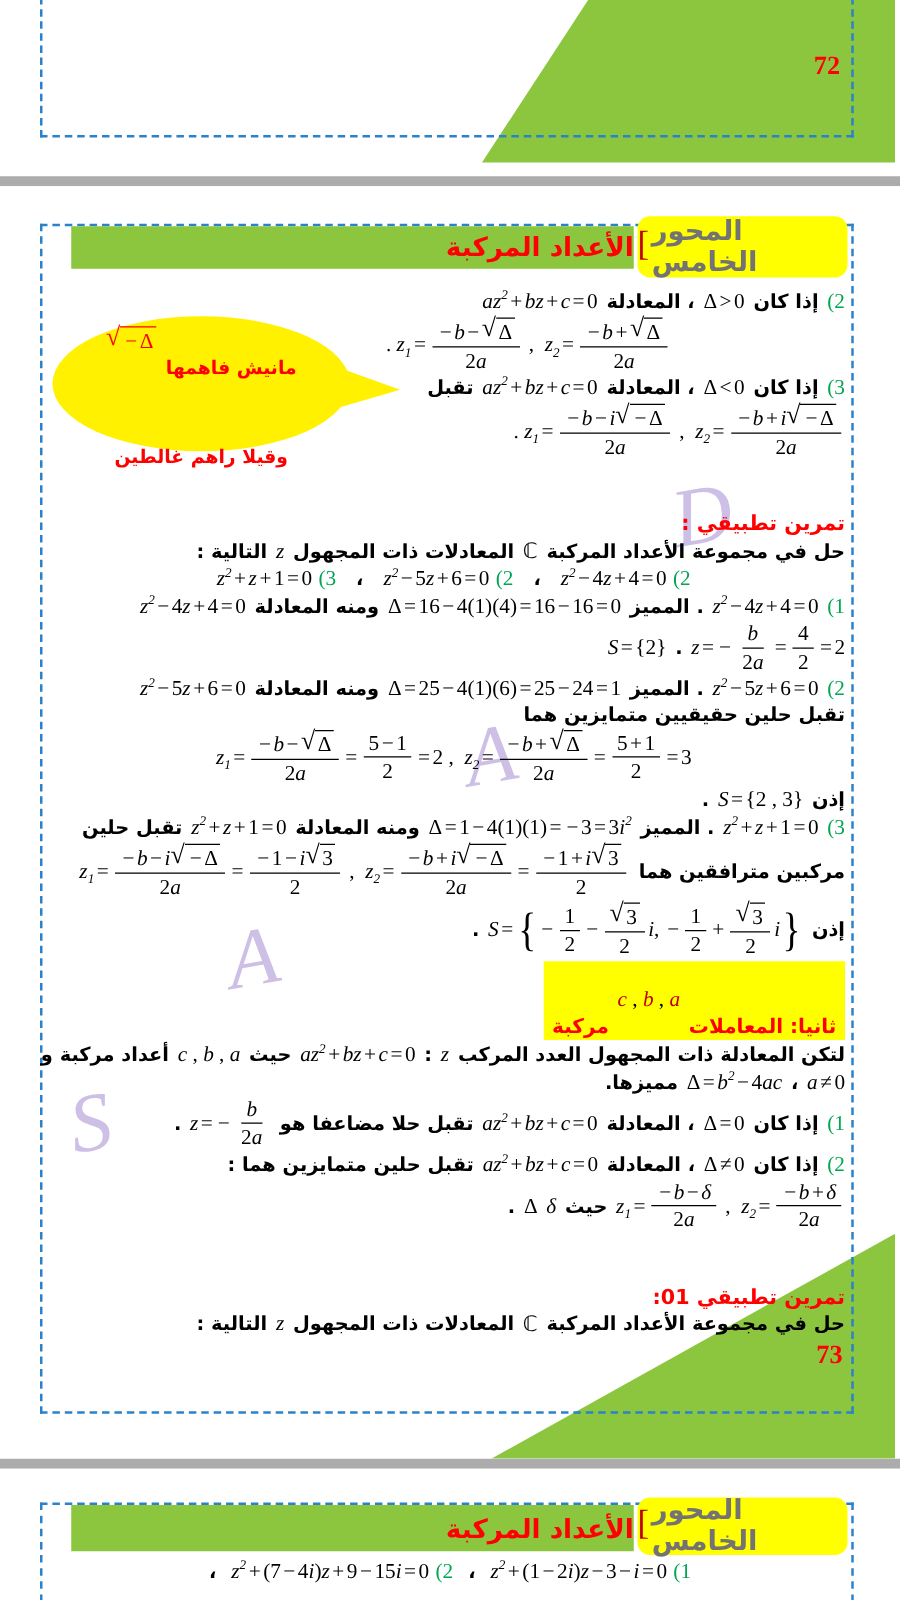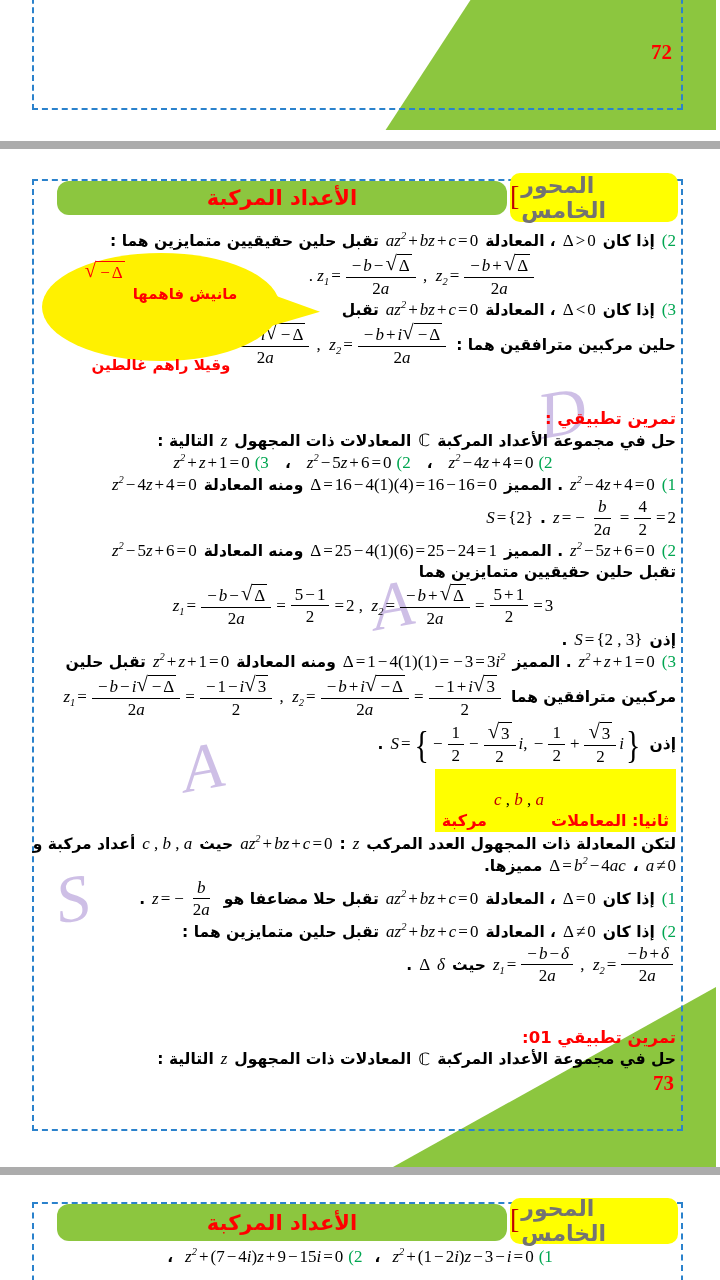--- a/index.html
+++ b/index.html
@@ -16,21 +16,21 @@
   #frame-main{left:32px;right:37px;top:30px;bottom:36px;}
   #frame-next{left:32px;right:37px;top:27px;bottom:-12px;}
   .corner-tri{position:absolute;background:#8cc63f;z-index:0;}
   #tri-prev{left:375px;top:0;width:341px;height:141px;
             clip-path:polygon(28% 0,100% 0,100% 100%,1% 100%);}
   #tri-main{left:393px;top:838px;width:323px;height:180px;
             clip-path:polygon(100% 0,100% 100%,0 100%);}
   .pnum{position:absolute;color:#ff0000;font:700 21px "Liberation Serif",serif;z-index:3;}
   #pnum72{top:40px;right:48px;} #pnum73{top:922px;right:46px;}
   
-  .gbar{position:absolute;background:#8cc63f;display:flex;align-items:center;justify-content:center;z-index:2;border-radius:12px;}
+  .gbar{position:absolute;background:#8cc63f;display:flex;align-items:center;justify-content:flex-end;z-index:2;}
   .gbar .ttl{color:#ff0000;font:700 21px "DejaVu Sans",sans-serif;}
   .ybox{position:absolute;background:#ffff00;border-radius:10px;z-index:2;
         display:flex;align-items:center;justify-content:center;gap:2px;}
   .ybox .chap{color:#737373;font:700 22px "DejaVu Sans",sans-serif;}
   .ybox .brk{color:#c00000;font:400 28px "Liberation Serif",serif;line-height:1;transform:translateY(-2px);}
   #gbar-main{left:57px;top:32px;width:450px;height:34px;}
   #ybox-main{left:510px;top:24px;width:168px;height:49px;}
   #gbar-next{left:57px;top:29px;width:450px;height:37px;}
   #ybox-next{left:510px;top:23px;width:168px;height:46px;}
   
@@ -141,21 +141,20 @@
           <span class="mv">a</span>
           <span class="mv">z<sup>2</sup></span>
           <span class="mo">+</span>
           <span class="mv">b</span>
           <span class="mv">z</span>
           <span class="mo">+</span>
           <span class="mv">c</span>
           <span class="mo">=</span>
           <span class="mt">0</span>
         </span>
-      <span class="ar">تقبل حلين حقيقيين متمايزين هما :</span>
     </div>
 
     <div class="rowc indent-c">
       <span class="math">
           <span class="mt">. </span>
           <span class="mv">z<sub>1</sub></span>
           <span class="mo">=</span>
           <span class="mfrac">
             <span class="mn">
               <span class="mo">−</span>
@@ -209,21 +208,20 @@
           <span class="mv">z</span>
           <span class="mo">+</span>
           <span class="mv">c</span>
           <span class="mo">=</span>
           <span class="mt">0</span>
         </span>
       <span class="ar">تقبل</span>
     </div>
 
     <div class="row">
-      <span class="ar">حلين مركبين مترافقين هما :</span>
       <span class="math">
           <span class="mt">. </span>
           <span class="mv">z<sub>1</sub></span>
           <span class="mo">=</span>
           <span class="mfrac">
             <span class="mn">
               <span class="mo">−</span>
               <span class="mv">b</span>
               <span class="mo">−</span>
               <span class="mv">i</span>

